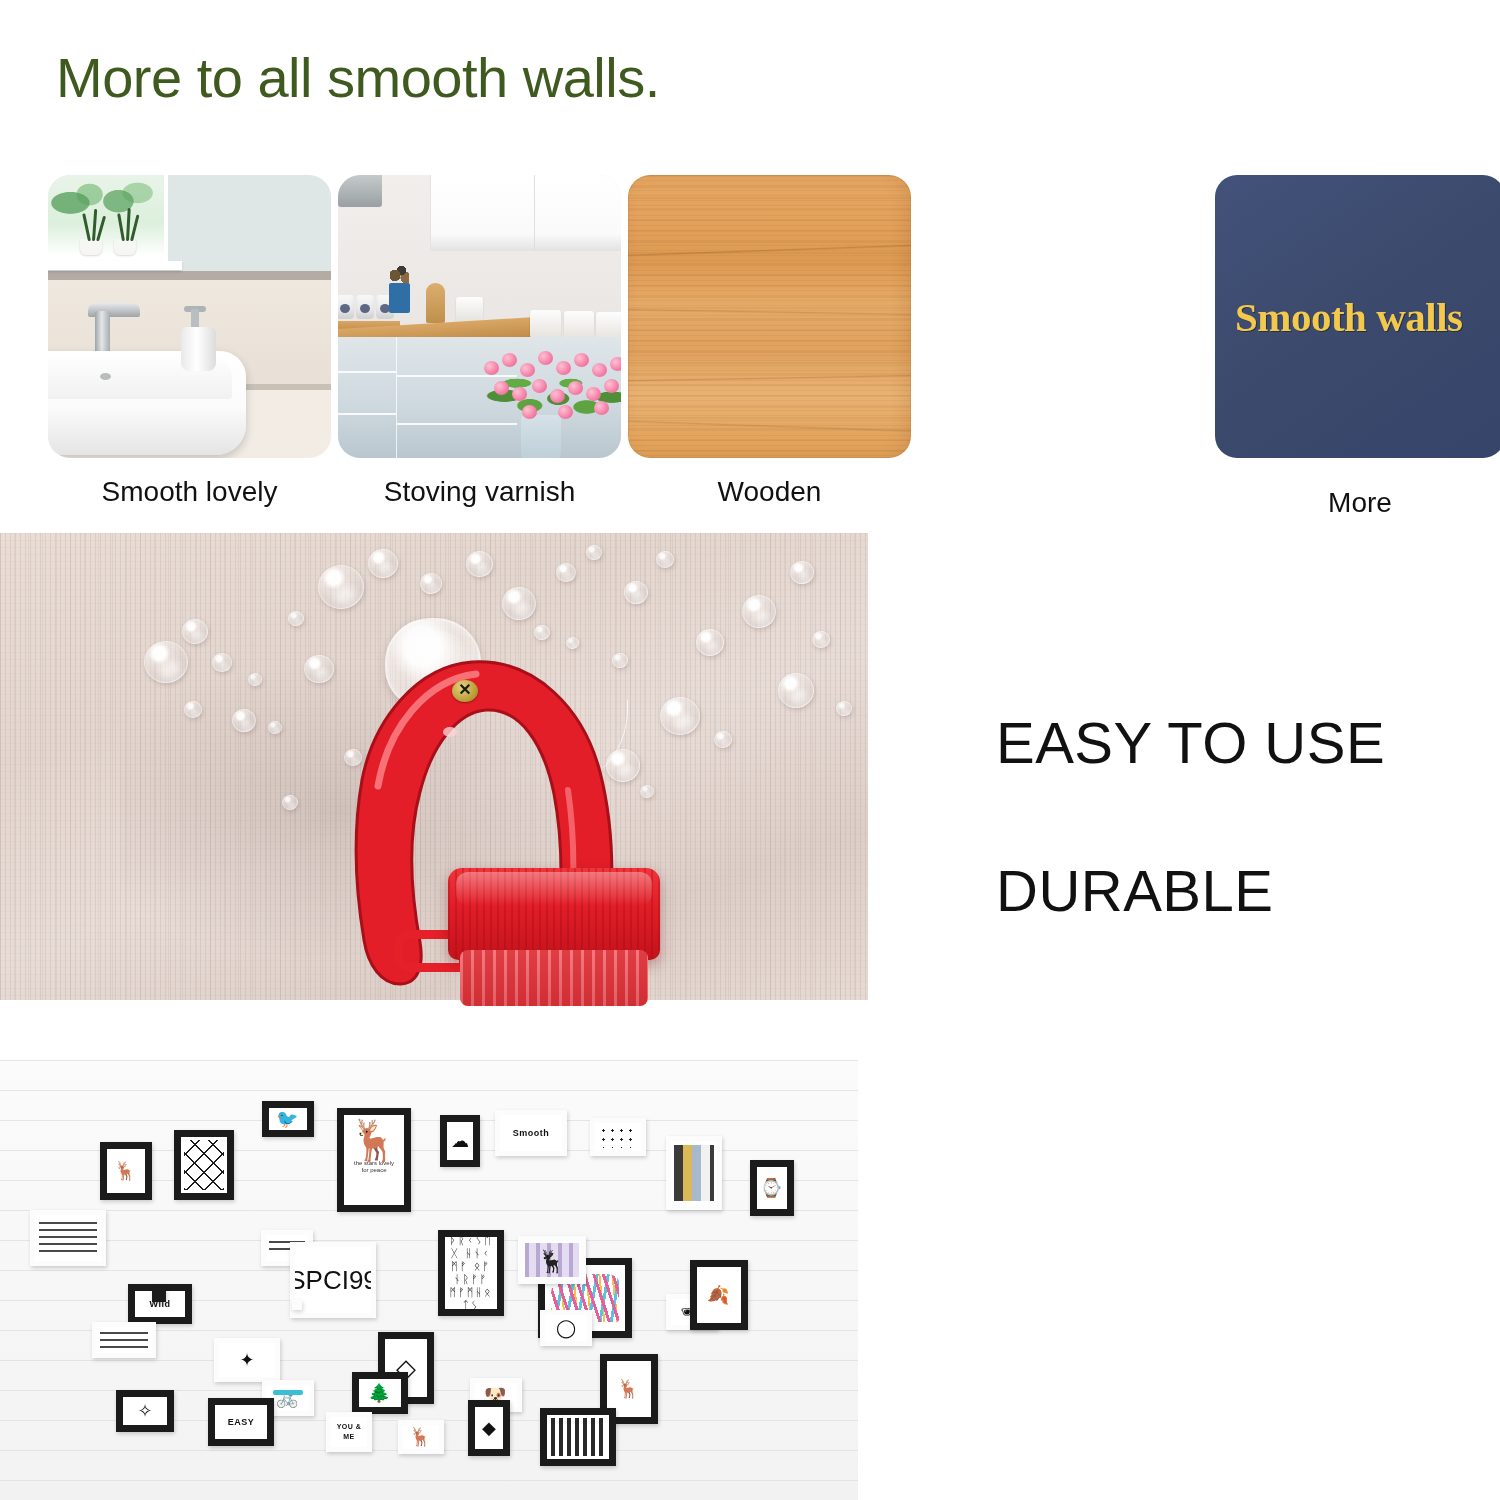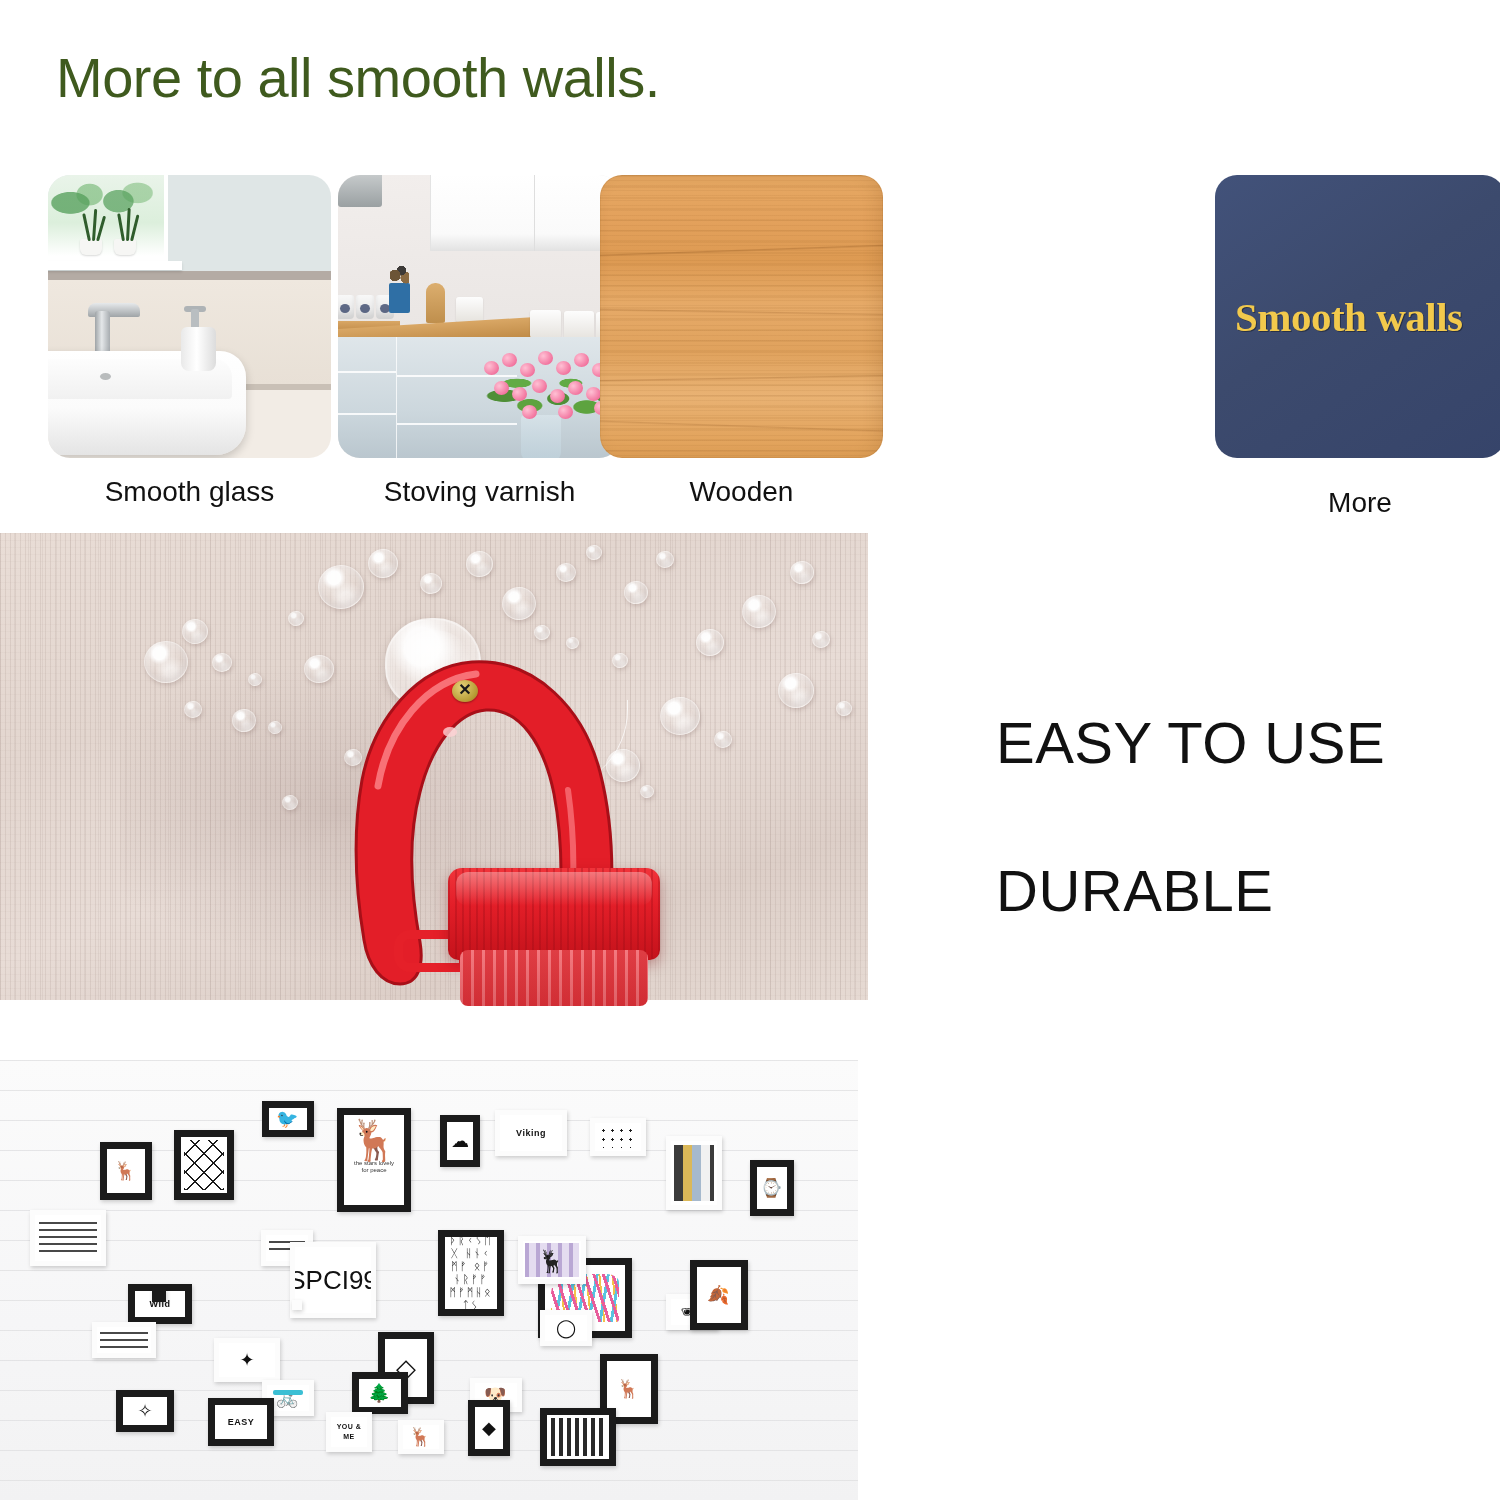--- a/index.html
+++ b/index.html
@@ -38,21 +38,21 @@
     width: 1500px;
     height: 345px;
   }
   .surface-item {
     position: absolute;
     top: 0;
     width: 283px;
   }
   .surface-item.i0 { left: 48px; }
   .surface-item.i1 { left: 338px; }
-  .surface-item.i2 { left: 600px; }
+  .surface-item.i2 { left: 628px; }
   .surface-item.i3 { left: 922px; }
   .surface-item.i4 { left: 1215px; width: 290px; }
 
   .tile {
     position: relative;
     width: 283px;
     height: 283px;
     border-radius: 22px;
     overflow: hidden;
     background: #eee;
@@ -504,21 +504,21 @@
       <div class="leaf" style="left:82px;top:39px;height:27px;transform:rotate(14deg);"></div>
       <div class="sill"></div>
       <div class="faucet-neck"></div>
       <div class="faucet-body"></div>
       <div class="basin"></div>
       <div class="drain"></div>
       <div class="dispenser-nozzle"></div>
       <div class="dispenser-top"></div>
       <div class="dispenser"></div>
     </div>
-    <div class="tile-caption">Smooth glass</div>
+    <div class="tile-caption">Smooth lovely</div>
   </div>
 
   <div class="surface-item i1">
     <div class="tile kitchen">
       <div class="hood"></div>
       <div class="upper"></div>
       <div class="jar" style="left:-2px;top:120px;"></div>
       <div class="jar" style="left:18px;top:120px;"></div>
       <div class="jar" style="left:38px;top:120px;"></div>
       <div class="utensils"></div>
@@ -674,21 +674,21 @@
       <div class="tinytext">the stars lovely for peace</div>
     </div>
   </div>
   <div class="frm black" style="left:440px;top:55px;width:40px;height:52px;">
     <div class="mat">
         <span class="glyph sm">☁</span>
       </div>
   </div>
   <div class="frm white" style="left:495px;top:50px;width:72px;height:46px;">
     <div class="mat">
-        <span class="art">Viking</span>
+        <span class="art">Smooth</span>
       </div>
   </div>
   <div class="frm white" style="left:590px;top:58px;width:56px;height:38px;">
     <div class="mat">
         <div class="dotgrid"></div>
       </div>
   </div>
   <div class="frm white" style="left:666px;top:76px;width:56px;height:74px;">
     <div class="mat">
         <div class="colorgrid"></div>

